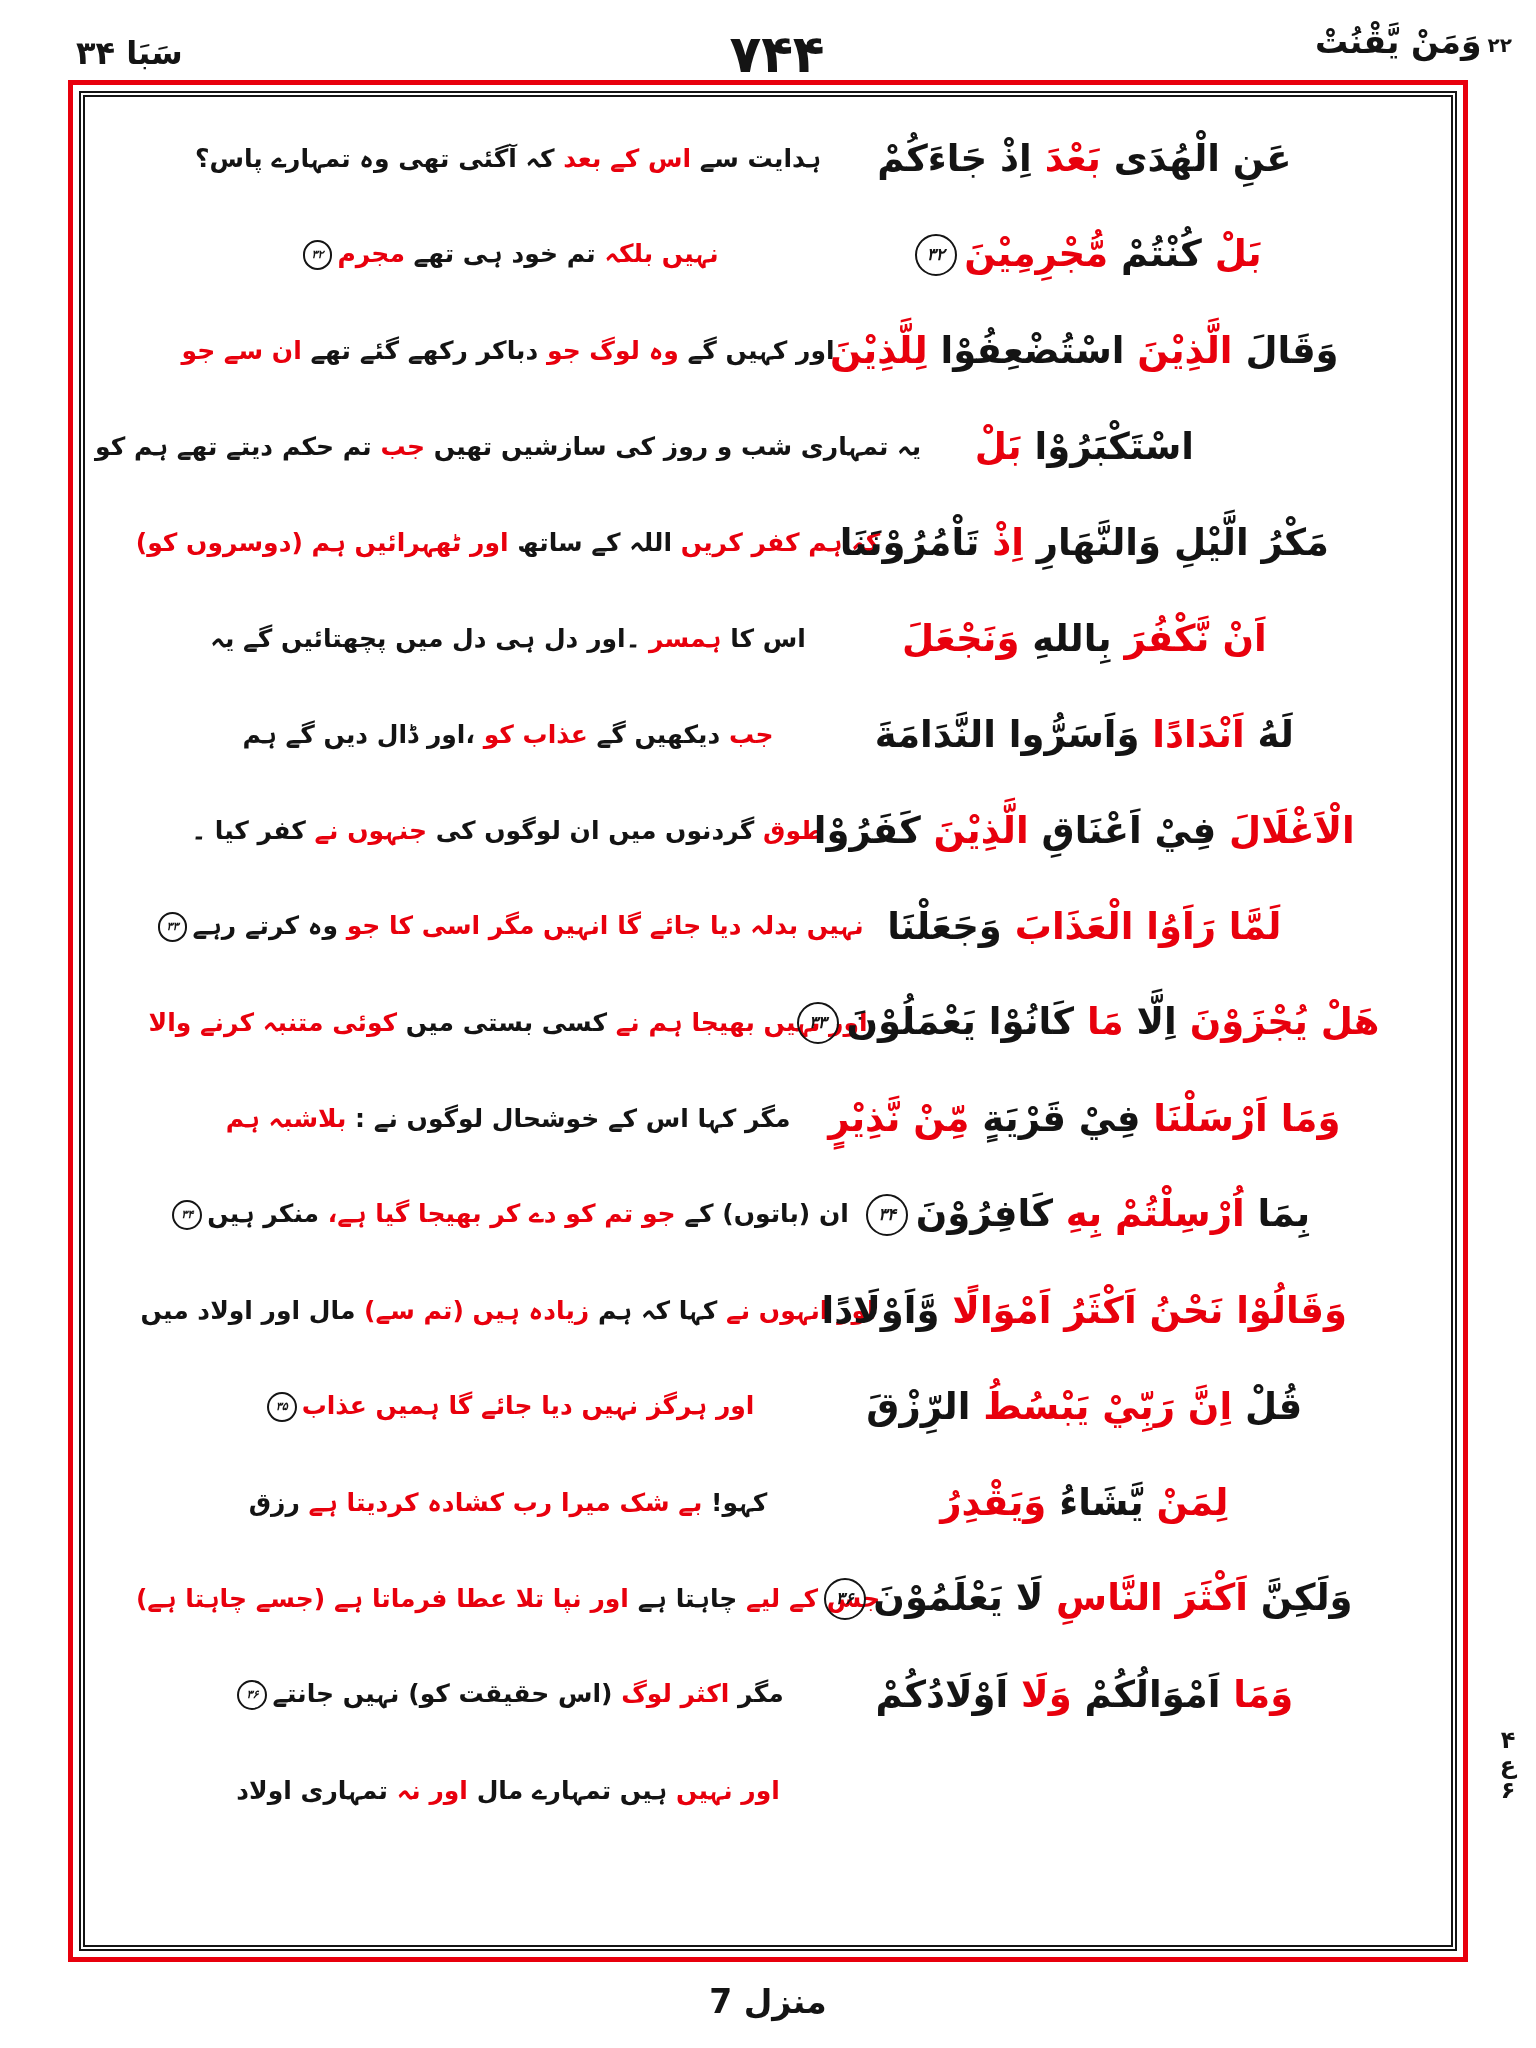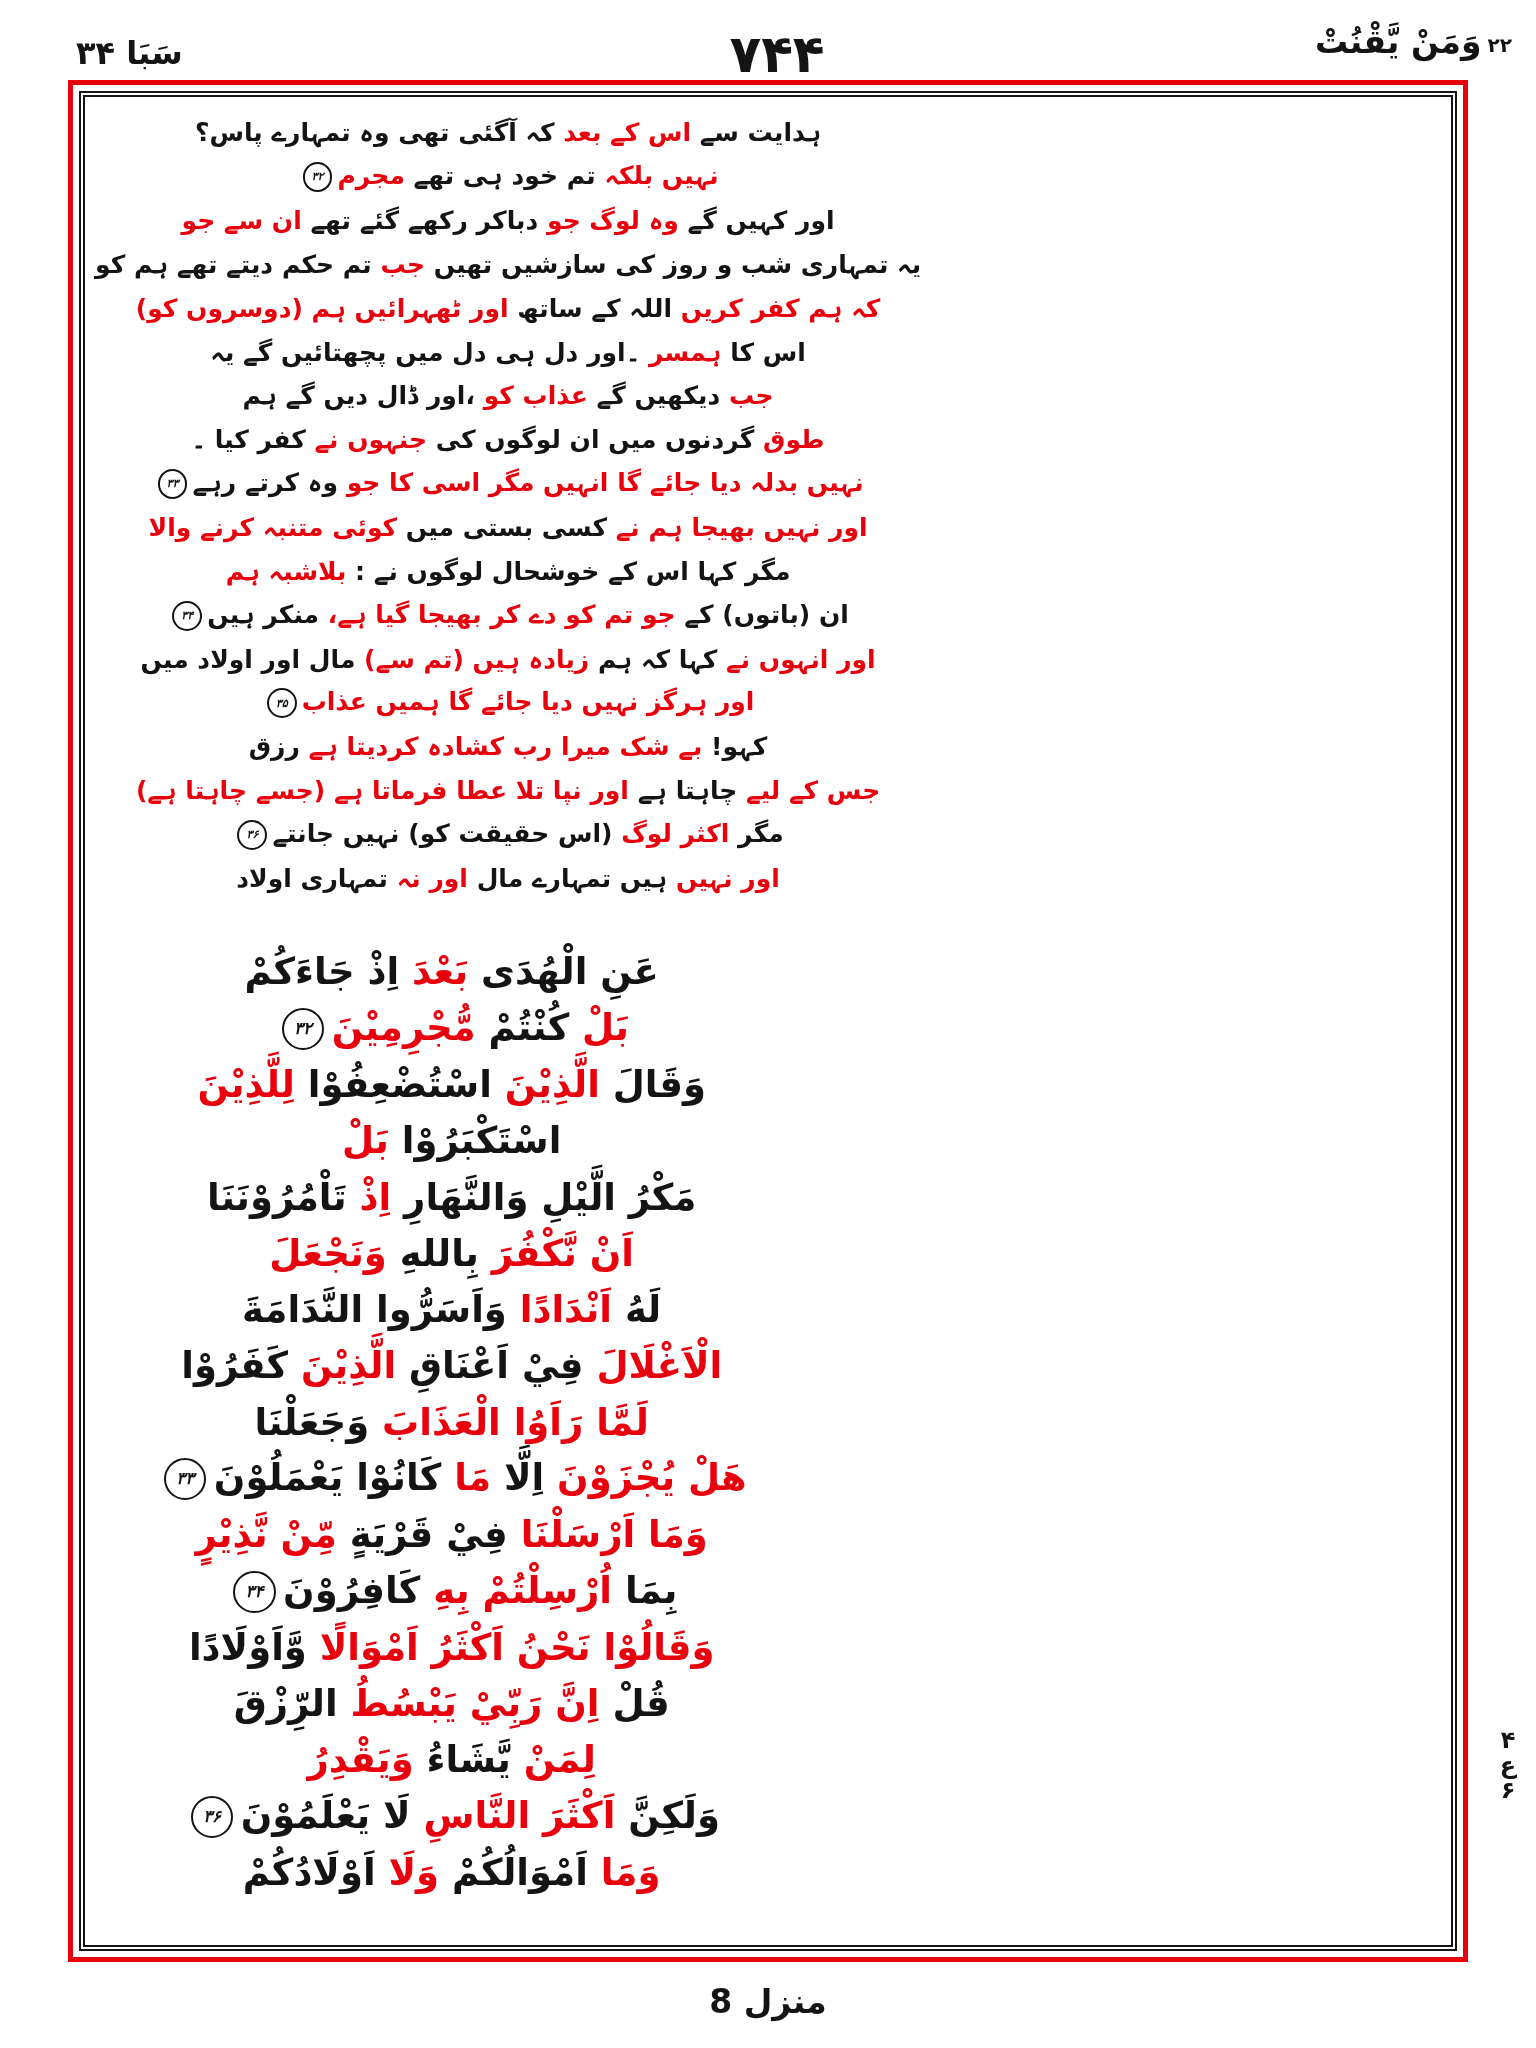--- a/index.html
+++ b/index.html
@@ -20,21 +20,21 @@
   
   .frame-red{
     position:absolute;left:68px;top:80px;width:1400px;height:1882px;
     border:5px solid var(--red);box-sizing:border-box;background:#fff;
   }
   .frame-black{
     position:absolute;inset:6px;border:6px double var(--ink);box-sizing:border-box;
   }
   
   .columns{
-    position:absolute;inset:14px 10px 10px 10px;display:flex;flex-direction:column;
+    position:absolute;inset:14px 10px 10px 10px;display:flex;flex-direction:row;justify-content:space-between;
   }
   .col{display:grid;grid-template-rows:repeat(19,1fr);align-items:center;height:100%;box-sizing:border-box;}
   .col-urdu{width:47%;}
   .col-arabic{width:53%;}
   .line{direction:rtl;text-align:center;white-space:nowrap;font-weight:bold;line-height:1.1;}
   .col-arabic .line{font-size:37px;}
   .col-urdu .line{font-size:25px;}
   .line .red{color:var(--red);}
   .line .blk{color:var(--ink);}
   .verse{
@@ -112,13 +112,13 @@
     </div>
   </div>
 </div>
 
 <div class="ruku">
   <span>۴</span>
   <span>ع</span>
   <span>۶</span>
 </div>
 
-<div class="footer">منزل 8</div>
+<div class="footer">منزل 7</div>
 
 </body></html>

